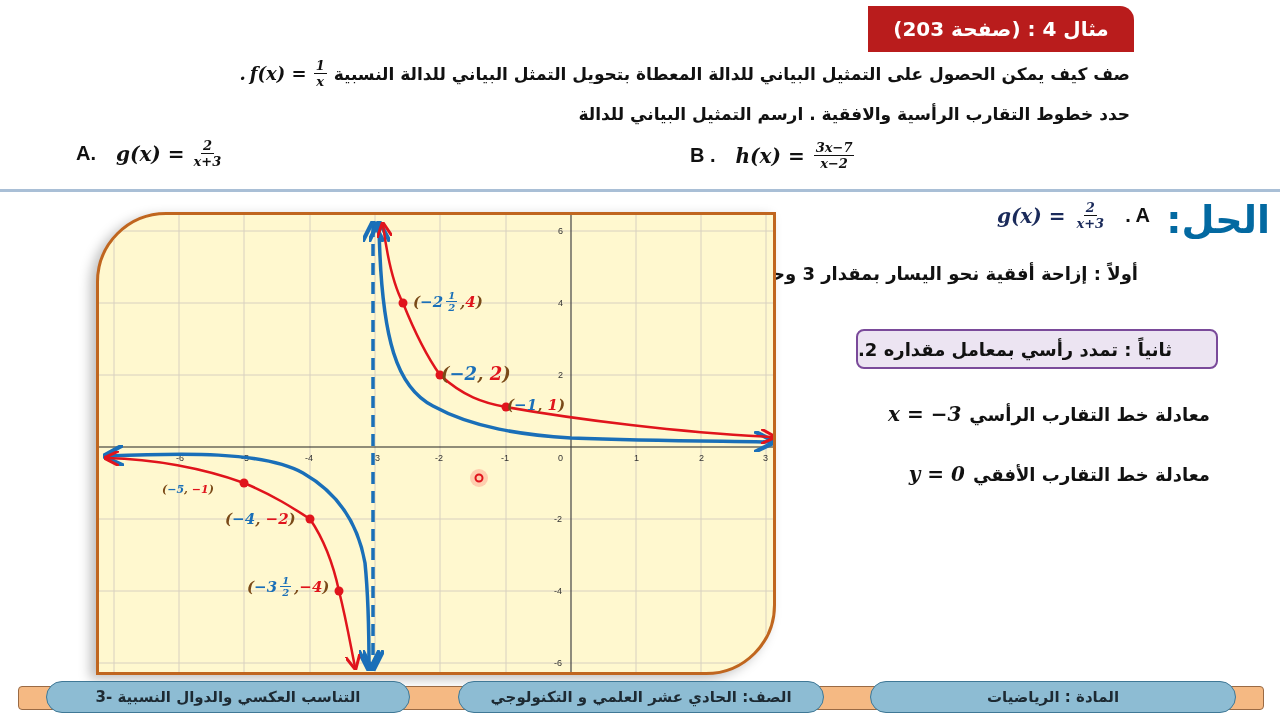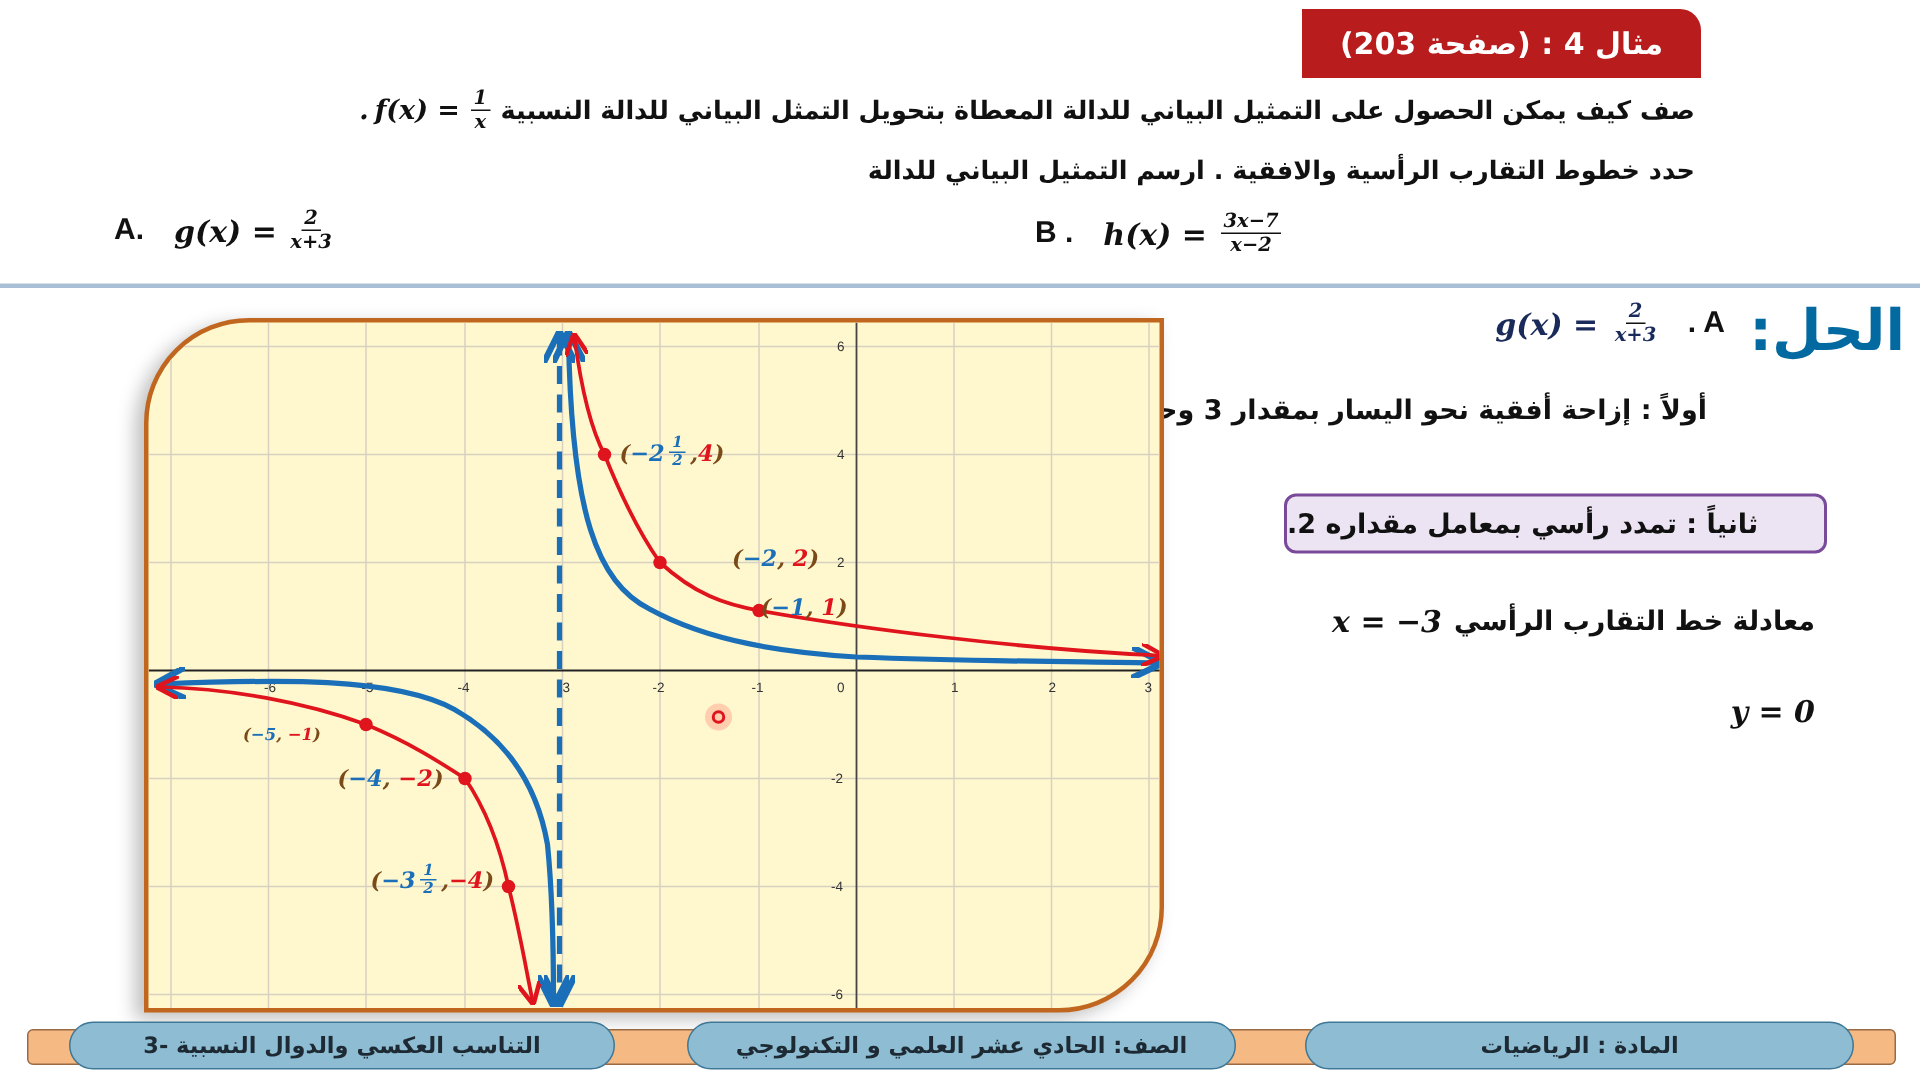--- a/index.html
+++ b/index.html
@@ -84,20 +84,21 @@
 <div class="abs step2 rtl">
   <span>ثانياً : تمدد رأسي بمعامل مقداره 2.</span>
 </div>
 
 <div class="abs asym" style="right:70px; top:402px;">
   <span class="math" style="font-size:20px;">x = −3</span>
   <span class="rtl">معادلة خط التقارب الرأسي</span>
 </div>
 <div class="abs asym" style="right:70px; top:462px;">
   <span class="math" style="font-size:20px;">y = 0</span>
+  <span class="rtl">معادلة خط التقارب الأفقي</span>
 </div>
 
 <div class="abs graph-box">
   <svg class="graph" width="680" height="463" viewBox="96 212 680 463">
     <defs>
       <marker id="arrRed" viewBox="0 0 10 10" refX="8" refY="5" markerWidth="6" markerHeight="6" orient="auto-start-reverse">
         <path d="M0,0 L10,5 L0,10" fill="none" stroke="#e0141c" stroke-width="2"></path>
       </marker>
       <marker id="arrBlue" viewBox="0 0 10 10" refX="8" refY="5" markerWidth="6" markerHeight="6" orient="auto-start-reverse">
         <path d="M0,0 L10,5 L0,10" fill="none" stroke="#1a6fb8" stroke-width="2"></path>
@@ -187,21 +188,21 @@
     <span style="color:#7a4a18;">(</span>
       <span style="color:#1a6fb8;">−2</span>
     <span class="frac" style="font-size:10px; line-height:11px; color:#1a6fb8;">
         <span class="num" style="border-color:#1a6fb8;">1</span>
         <span>2</span>
       </span>
     <span style="color:#7a4a18;">, </span>
       <span style="color:#e0141c;">4</span>
       <span style="color:#7a4a18;">)</span>
   </div>
-  <div class="abs math" style="left:342px; top:148px; font-size:15px;margin-left:47px;">
+  <div class="abs math" style="left:342px; top:148px; font-size:18px;">
     <span style="color:#7a4a18;">(</span><span style="color:#1a6fb8;">−2</span><span style="color:#7a4a18;">, </span><span style="color:#e0141c;">2</span><span style="color:#7a4a18;">)</span>
   </div>
   <div class="abs math" style="left:408px; top:181px; font-size:15px;">
     <span style="color:#7a4a18;">(</span><span style="color:#1a6fb8;">−1</span><span style="color:#7a4a18;">, </span><span style="color:#e0141c;">1</span><span style="color:#7a4a18;">)</span>
   </div>
 </div>
 
 <div class="abs footer-band"></div>
 <div class="abs pill rtl" style="left:46px; width:362px;">
   <span>التناسب العكسي والدوال النسبية -3</span>

